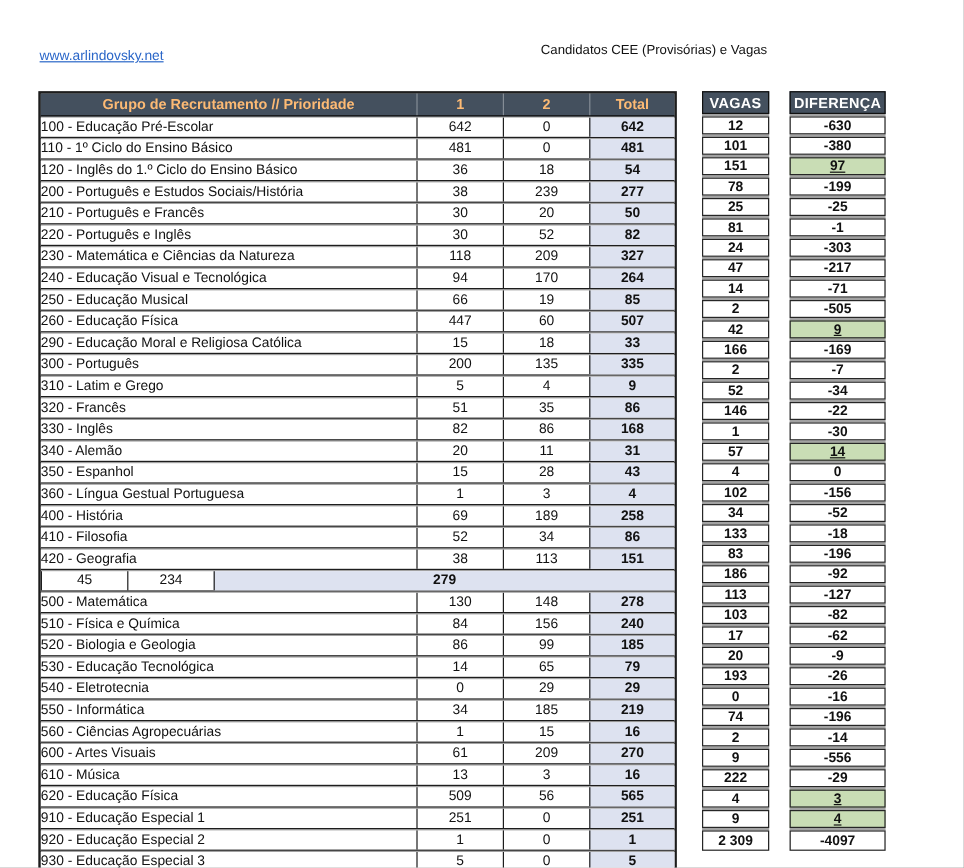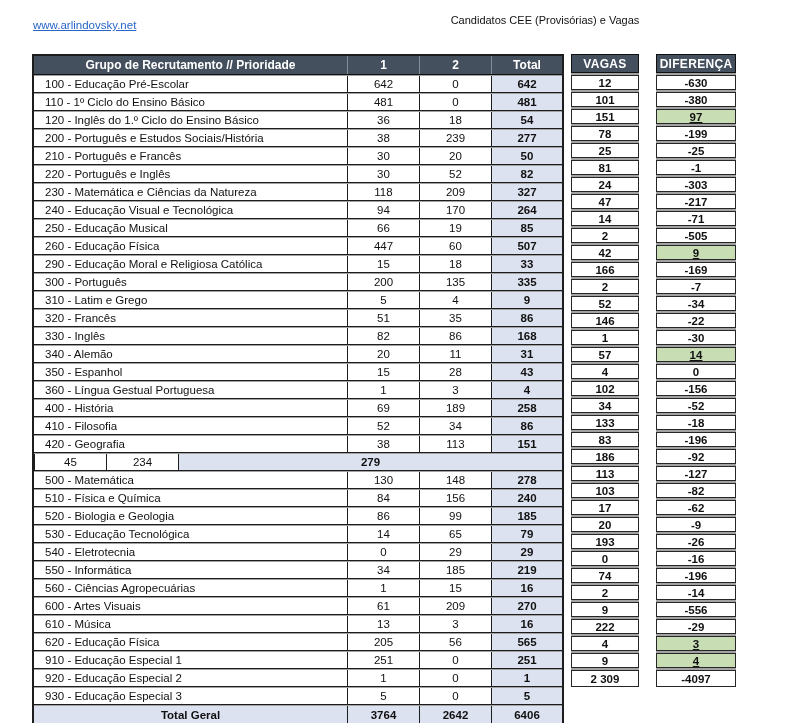--- a/index.html
+++ b/index.html
@@ -4,21 +4,21 @@
 <style>
   html,body{margin:0;padding:0;}
   body{
     width:803px;height:723px;background:#ffffff;overflow:hidden;
     font-family:"Liberation Sans","DejaVu Sans",sans-serif;
     -webkit-font-smoothing:antialiased;
   }
   .page{position:relative;width:803px;height:723px;}
 
   
-  .topbar{position:relative;height:24px;margin-top:14px;}
+  .topbar{position:relative;height:24px;margin-top:36px;}
   .site-link{
     position:absolute;left:33px;top:5px;
     font-size:11.5px;color:#2a66c8;text-decoration:underline;cursor:pointer;
   }
   .title{
     position:absolute;left:545px;top:0;transform:translateX(-50%);
     font-size:11px;color:#111;white-space:nowrap;
   }
 
   
@@ -30,38 +30,38 @@
     border:2px solid #1d1d1d;background:#a2a2a2;
     display:flex;flex-direction:column;gap:1px;
   }
   .rows-host{display:contents;}
   .mrow{display:flex;background:#ffffff;border-bottom:1px solid #1d1d1d;box-sizing:border-box;}
   .mrow .cell{
     display:flex;align-items:center;box-sizing:border-box;
     font-size:11.5px;color:#111;height:100%;overflow:hidden;white-space:nowrap;
   }
   .mrow{height:17px;}
-  .cell.cname{width:313px;padding-left:11px;justify-content:flex-start;}
+  .cell.cname{width:313px;padding-left:0;justify-content:flex-start;}
   .cell.cnum{width:72px;justify-content:center;border-left:1px solid #1d1d1d;}
   .cell.clast{flex:1;}
   .cell.ctotal{background:#dde2f0;font-weight:bold;}
   .mhead{height:19px;background:#44505e;border-bottom:1px solid #101010;}
-  .mhead .cell{color:#ffffff;font-weight:bold;font-size:12px;text-align:center;}
+  .mhead .cell{color:#fdba74;font-weight:bold;font-size:12px;text-align:center;}
   .mhead .cname{justify-content:center;padding-left:0;}
   .mhead .cnum{border-left:1px solid rgba(255,255,255,0.35);}
   .mtotal{height:17px;border-bottom:none;background:#dde2f0;}
   .mtotal .cell{font-weight:bold;background:#dde2f0;}
   .mtotal .cname{justify-content:center;padding-left:0;}
 
   
   .boxcol{
     display:flex;flex-direction:column;gap:2px;
     background:#a2a2a2;box-sizing:border-box;
   }
-  .boxcol.vagas{width:68px;margin-left:7px;}
+  .boxcol.vagas{width:56px;margin-left:21px;}
   .boxcol.dif{width:80px;margin-left:17px;}
   .boxhead{
     height:19px;box-sizing:border-box;border:1px solid #101010;
     background:#44505e;color:#fff;font-weight:bold;font-size:12px;
     display:flex;align-items:center;justify-content:center;letter-spacing:0.3px;
   }
   .boxcell{
     height:15px;box-sizing:border-box;border:1px solid #262626;
     background:#ffffff;font-size:11.5px;font-weight:bold;color:#111;
     display:flex;align-items:center;justify-content:center;
@@ -302,21 +302,21 @@
         
           <div class="mrow">
             <div class="cell cname">610 - Música</div>
             <div class="cell cnum">13</div>
             <div class="cell cnum">3</div>
             <div class="cell cnum clast ctotal">16</div>
           </div>
         
           <div class="mrow">
             <div class="cell cname">620 - Educação Física</div>
-            <div class="cell cnum">205</div>
+            <div class="cell cnum">509</div>
             <div class="cell cnum">56</div>
             <div class="cell cnum clast ctotal">565</div>
           </div>
         
           <div class="mrow">
             <div class="cell cname">910 - Educação Especial 1</div>
             <div class="cell cnum">251</div>
             <div class="cell cnum">0</div>
             <div class="cell cnum clast ctotal">251</div>
           </div>

